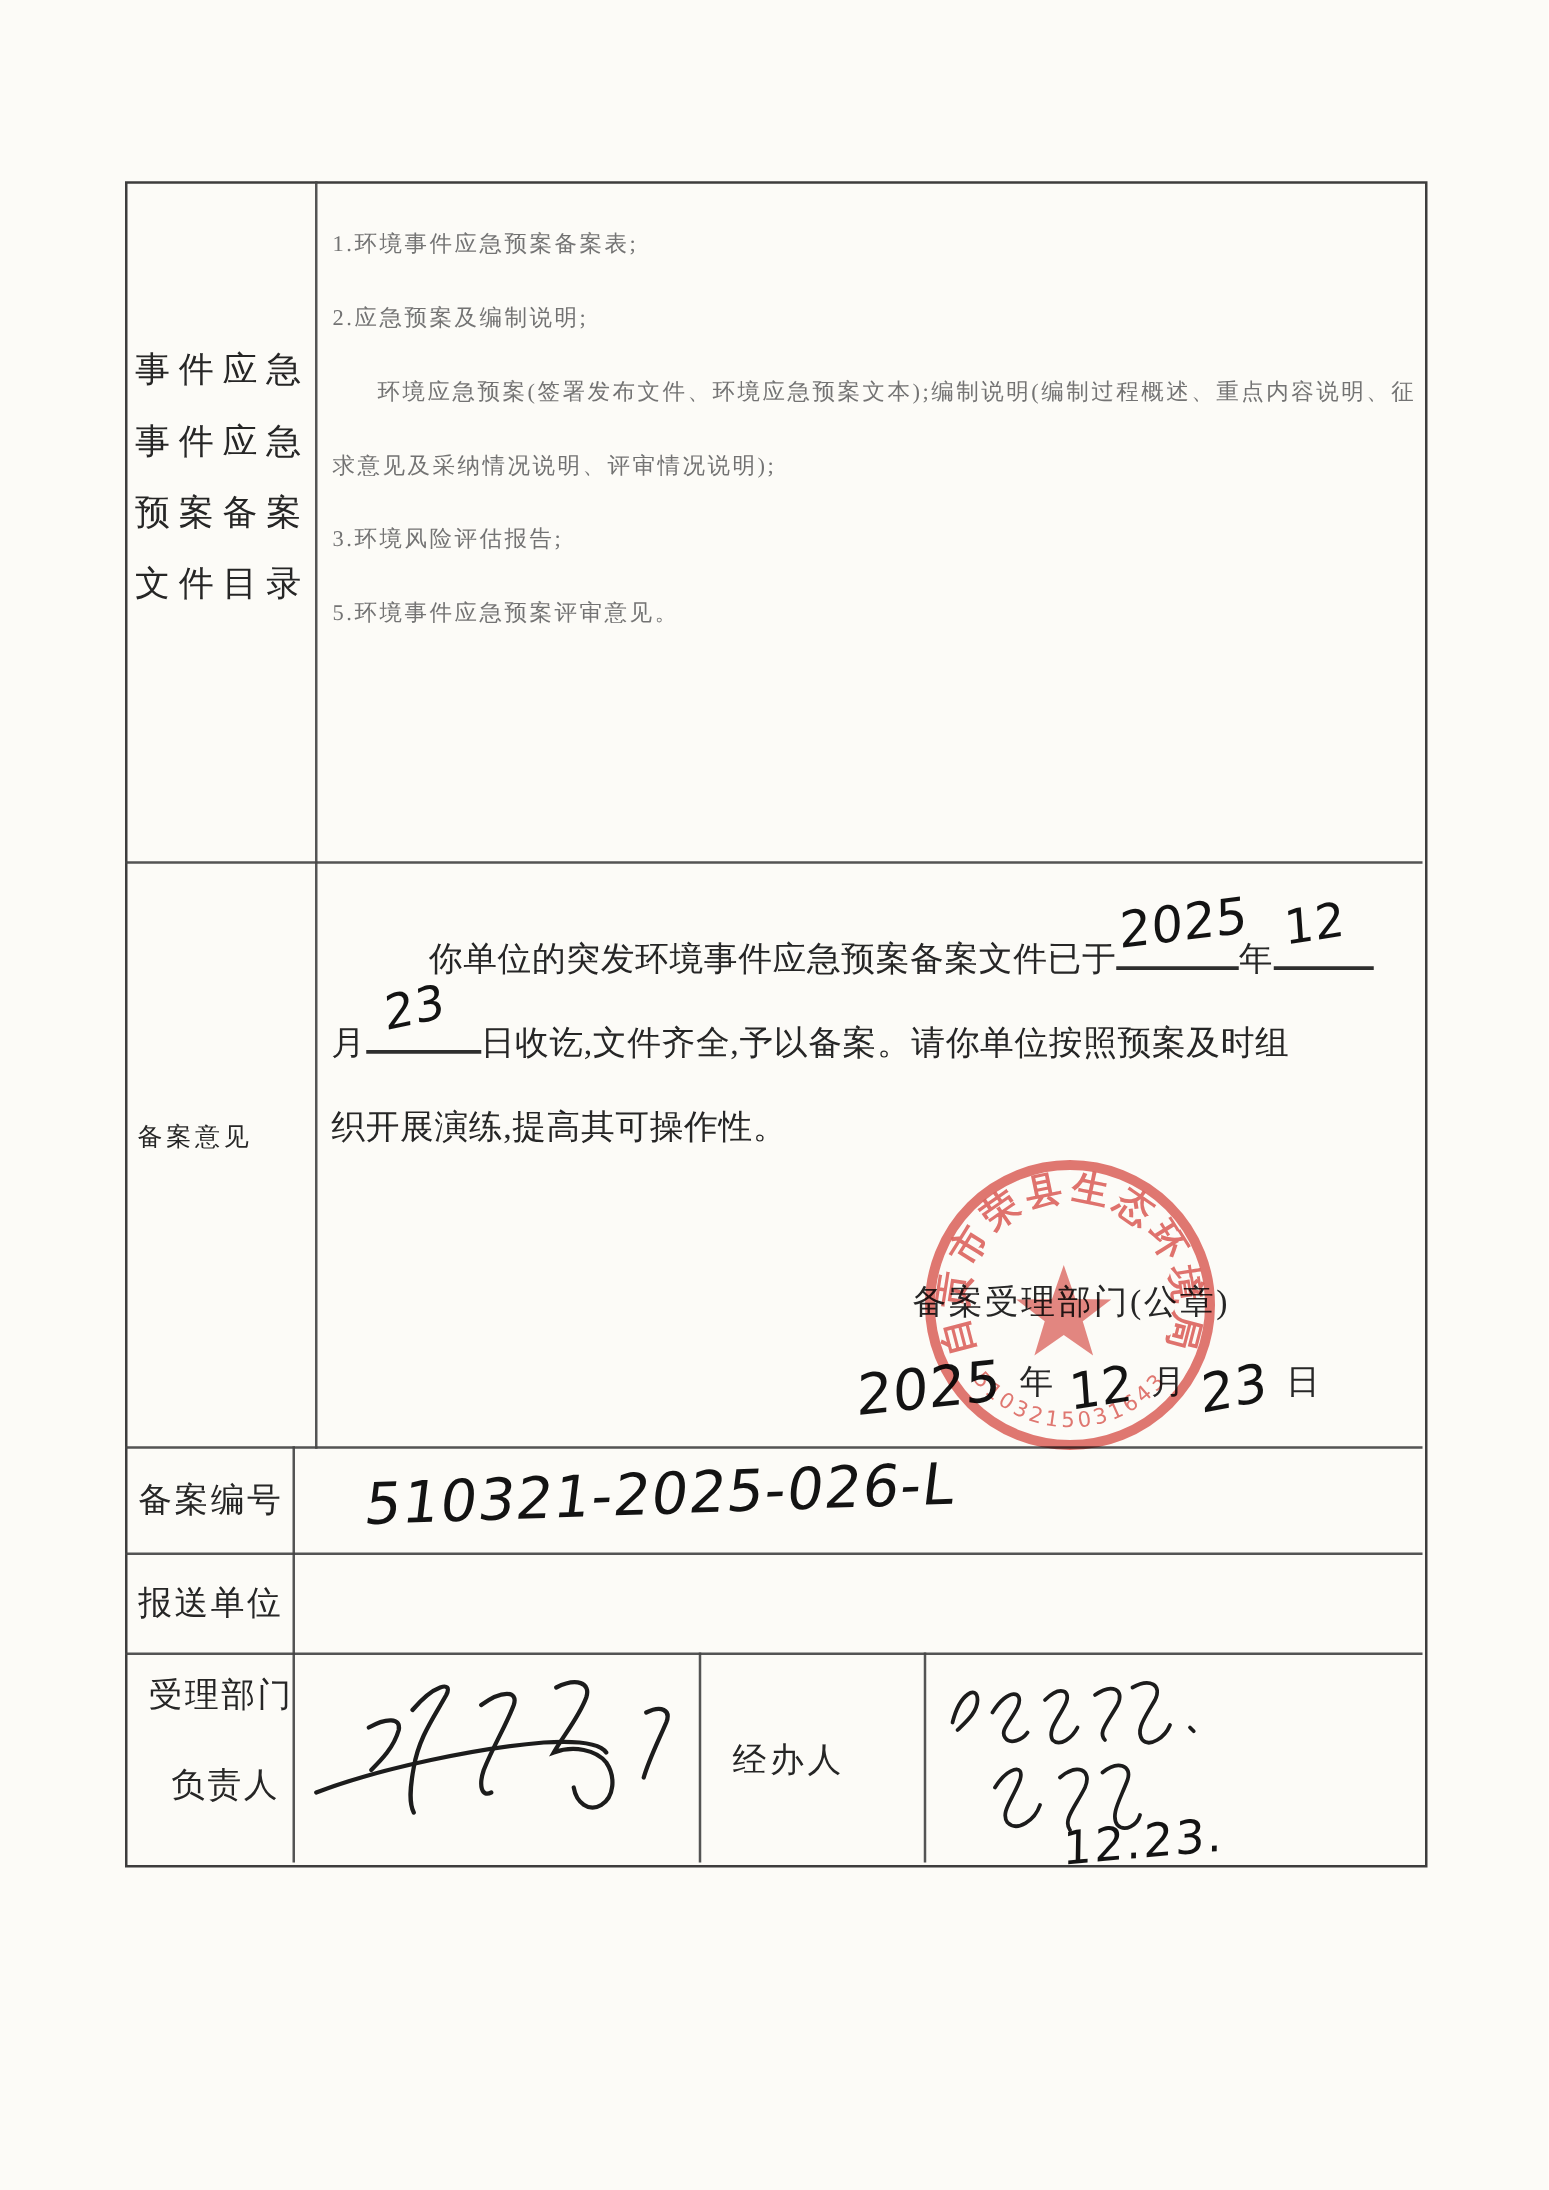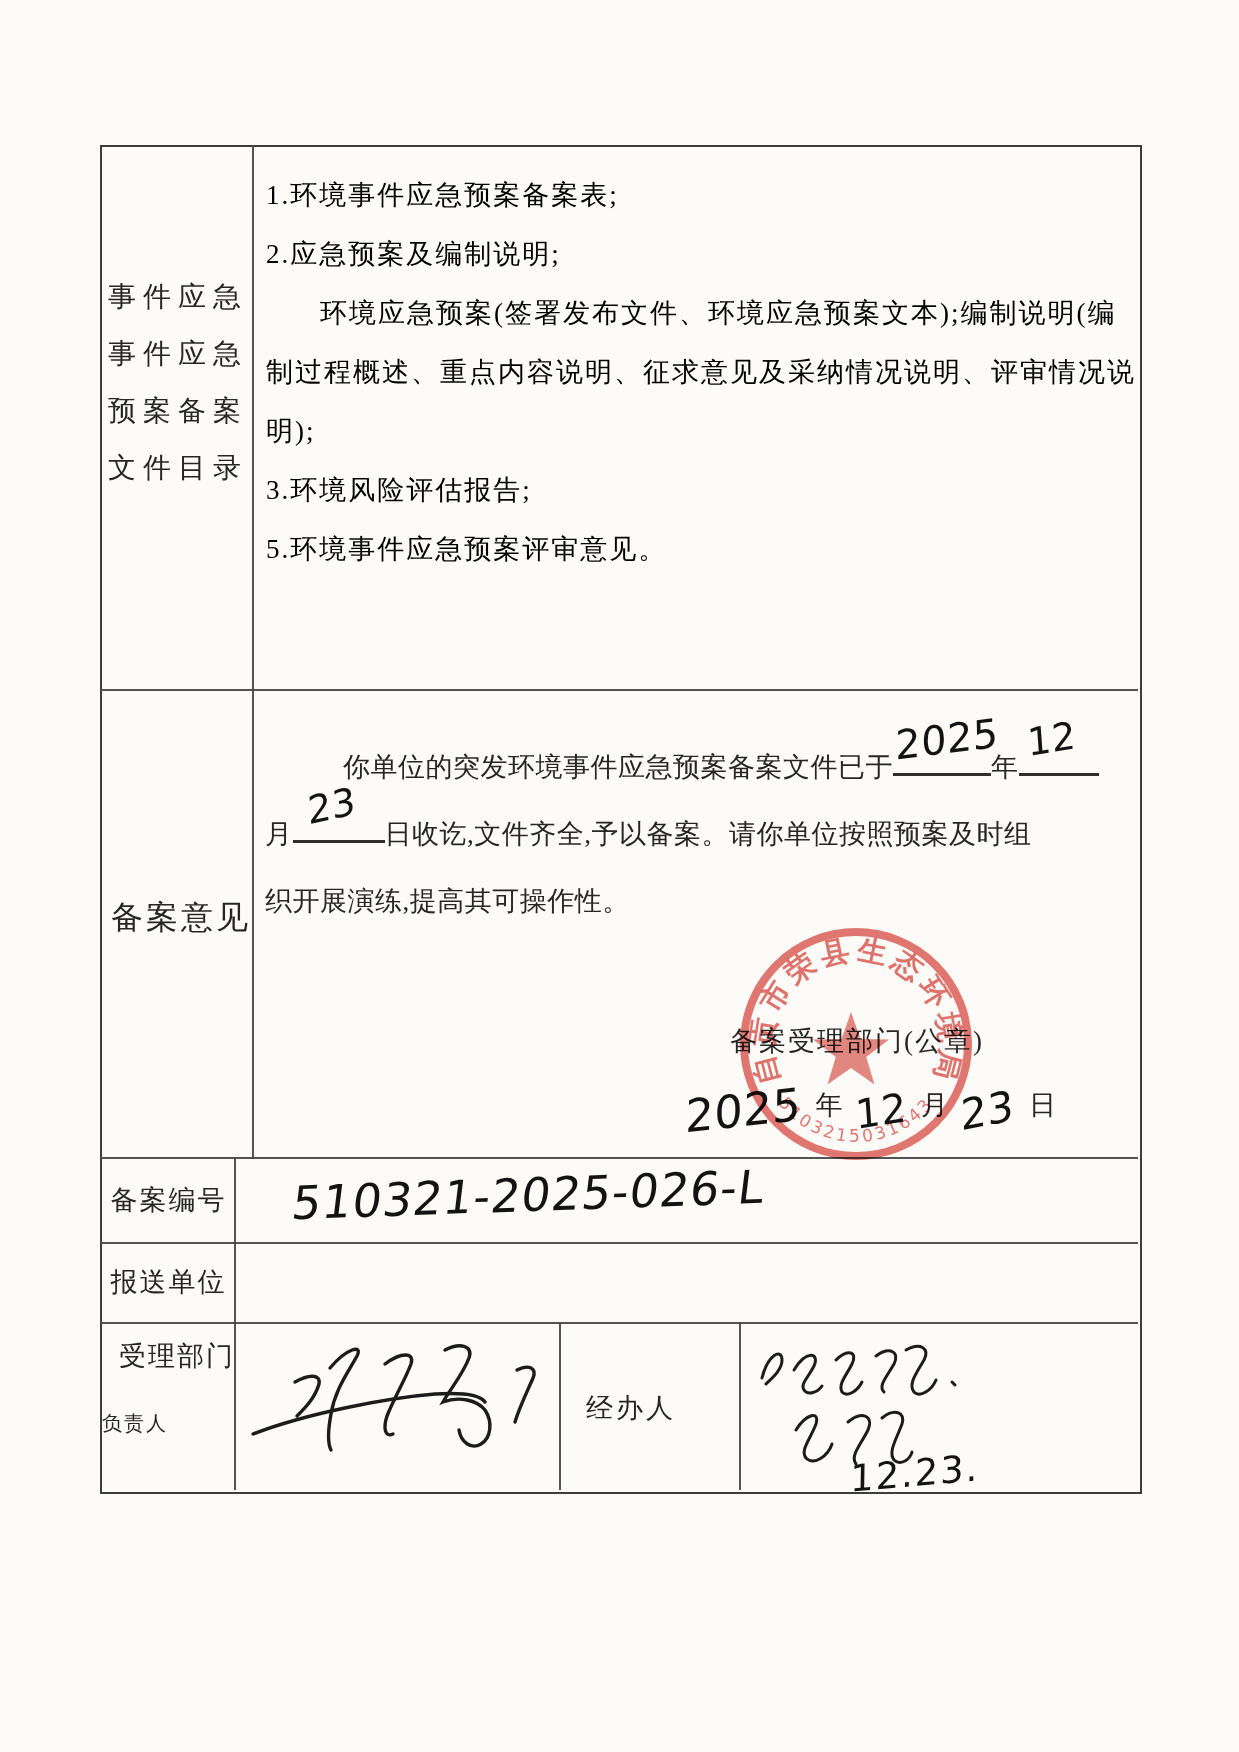--- a/index.html
+++ b/index.html
@@ -11,27 +11,27 @@
     color:#262626;
     overflow:hidden;
   }
   .line{position:absolute;background:#454545;opacity:.92;}
   .outer-border{position:absolute;left:100px;top:145px;width:1038px;height:1345px;border:2px solid #3d3d3d;}
   
   .catalog-label{position:absolute;left:104px;top:268px;width:148px;}
   .catalog-label div{line-height:57px;letter-spacing:7px;font-size:28px;text-align:center;}
   .catalog-content{
     position:absolute;left:266px;top:150px;width:872px;
-    font-size:27px;letter-spacing:2px;color:#000000;
+    font-size:18px;letter-spacing:2px;color:#737373;
     padding-top:16px;
   }
   .catalog-item{margin:0;line-height:59px;}
   .catalog-item.indent{text-indent:2em;}
   
-  .opinion-label{position:absolute;left:110px;top:896px;width:142px;font-size:32px;letter-spacing:3px;text-align:center;}
+  .opinion-label{position:absolute;left:110px;top:896px;width:142px;font-size:20px;letter-spacing:3px;}
   .opinion-content{position:absolute;left:265px;top:650px;width:875px;padding-top:84px;font-size:27px;letter-spacing:.5px;}
   .op-line{line-height:67px;white-space:nowrap;margin:0;}
   .op-indent{display:inline-block;width:78px;}
   .blank{display:inline-block;position:relative;border-bottom:3px solid #2e2e2e;height:8px;}
   .blank .hw{position:absolute;bottom:0;}
   .hw{font-family:"DejaVu Sans",sans-serif;color:#131313;display:inline-block;}
   .hw-year1{font-size:40px;left:2px;transform:rotate(-7deg) skewX(-6deg);}
   .hw-month1{font-size:38px;left:8px;transform:rotate(-9deg) skewX(-5deg);}
   .hw-day1{font-size:38px;left:14px;transform:rotate(-12deg) skewX(-8deg);}
   .seal-caption{margin:86px 0 12px 465px;line-height:40px;font-size:27px;letter-spacing:2px;white-space:nowrap;}
@@ -42,21 +42,21 @@
   .sd-d{font-size:42px;transform:rotate(-11deg) skewX(-9deg);margin-left:6px;}
   .sd-unit{padding-bottom:6px;margin-left:8px;}
   
   .stamp{position:absolute;left:726px;top:914px;mix-blend-mode:multiply;opacity:.88;pointer-events:none;}
   
   .recno-label{position:absolute;left:102px;top:1182px;width:133px;font-size:27px;letter-spacing:2px;text-align:center;}
   .recno-value{position:absolute;left:292px;top:1168px;font-size:46px;letter-spacing:1px;transform:rotate(-2deg) skewX(-9deg);}
   .unit-label{position:absolute;left:102px;top:1264px;width:133px;font-size:27px;letter-spacing:2px;text-align:center;}
   .unit-value{position:absolute;left:250px;top:1250px;width:880px;height:64px;}
   .dir-label1{position:absolute;left:102px;top:1338px;width:133px;font-size:27px;letter-spacing:2px;text-align:right;}
-  .dir-label2{position:absolute;left:102px;top:1410px;width:157px;font-size:20px;letter-spacing:2px;}
+  .dir-label2{position:absolute;left:102px;top:1410px;width:157px;font-size:27px;letter-spacing:2px;text-align:center;}
   .op-label{position:absolute;left:543px;top:1390px;width:176px;font-size:27px;letter-spacing:3px;text-align:center;}
   .sig{position:absolute;}
   .op-date{position:absolute;left:850px;top:1452px;font-size:37px;transform:rotate(-5deg) skewX(-6deg);letter-spacing:2px;}
 </style>
 </head>
 <body>
 
 <div class="page">
 
   <div class="outer-border"></div>

